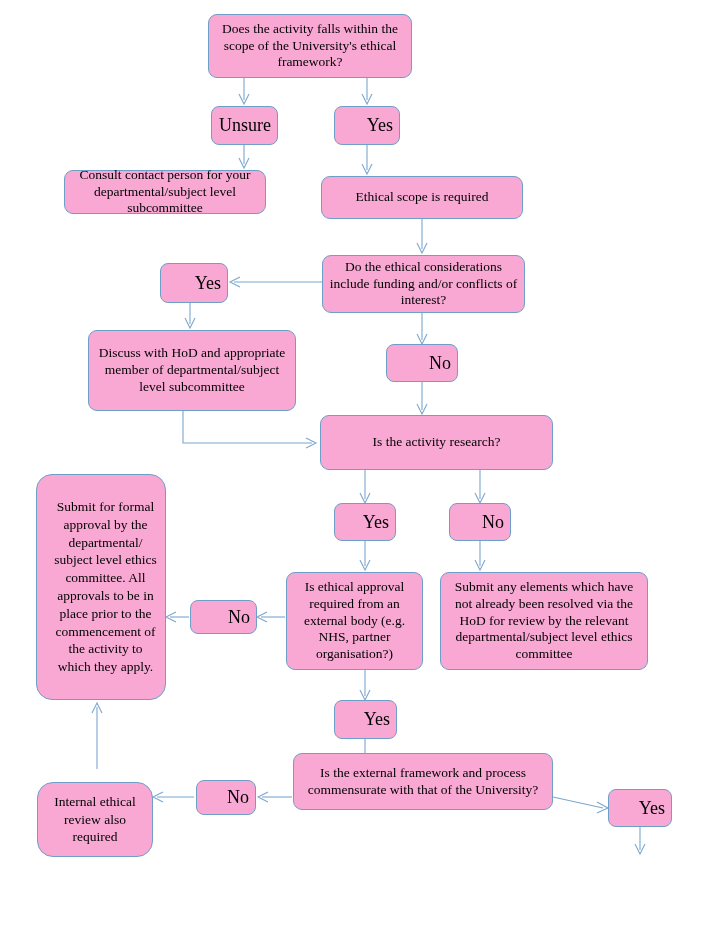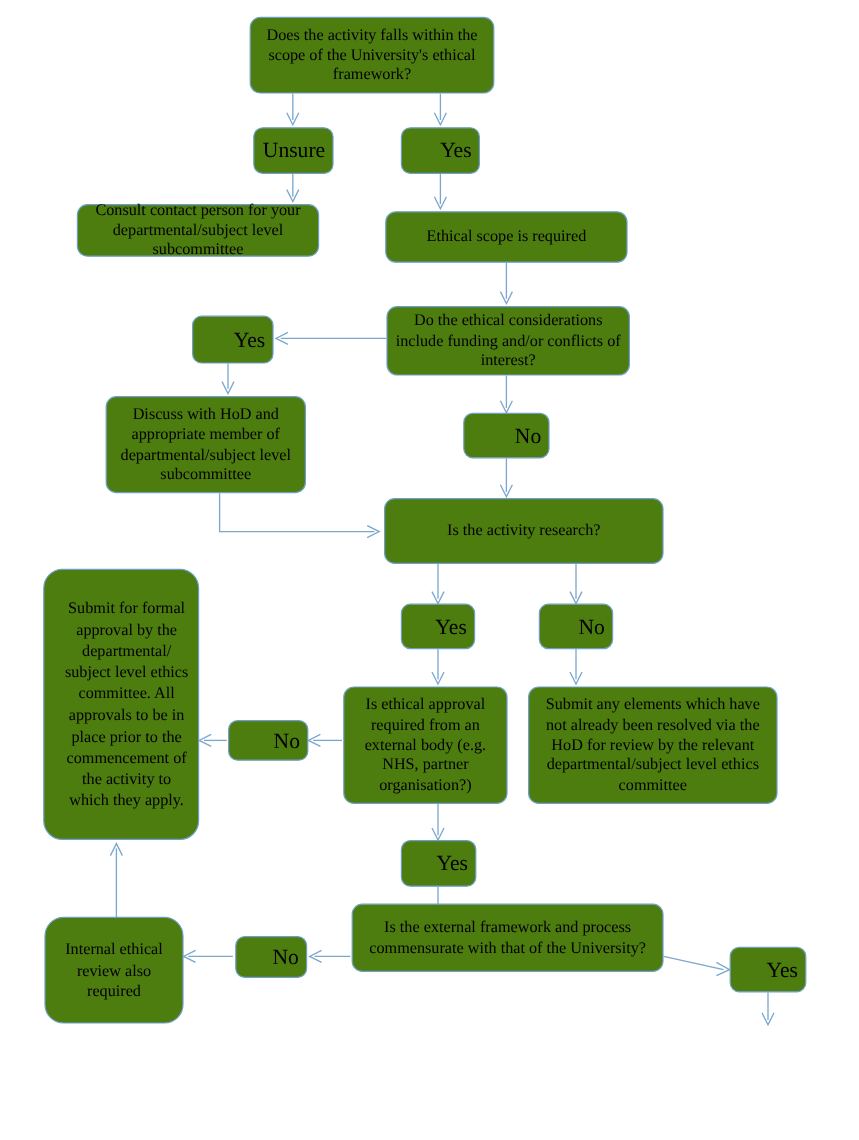--- a/index.html
+++ b/index.html
@@ -13,21 +13,21 @@
     height: 950px;
     background: #ffffff;
     font-family: "Liberation Serif", "DejaVu Serif", serif;
     overflow: hidden;
   }
   .node {
     position: absolute;
     box-sizing: border-box;
     border: 1px solid #6f9fc8;
     border-radius: 9px;
-    background: #4d7c0f;
+    background: #f9a8d4;
     display: flex;
     align-items: center;
     justify-content: center;
     text-align: center;
     color: #000000;
     font-size: 13.5px;
     line-height: 1.24;
     padding: 2px 6px;
     z-index: 3;
   }
@@ -164,21 +164,21 @@
   </div>
 
   <div class="node small" style="left:160px; top:263px; width:68px; height:40px;">
     <span class="txt">Yes</span>
   </div>
 
   <div class="node small" style="left:386px; top:344px; width:72px; height:38px;">
     <span class="txt">No</span>
   </div>
 
-  <div class="node" style="left:88px; top:330px; width:167px; height:81px;">
+  <div class="node" style="left:88px; top:330px; width:208px; height:81px;">
     <span class="txt">Discuss with HoD and appropriate member of departmental/subject level subcommittee</span>
   </div>
 
   <div class="node" style="left:320px; top:415px; width:233px; height:55px;">
     <span class="txt">Is the activity research?</span>
   </div>
 
   <div class="node small" style="left:334px; top:503px; width:62px; height:38px;">
     <span class="txt">Yes</span>
   </div>
@@ -200,21 +200,21 @@
   </div>
 
   <div class="node" style="left:440px; top:572px; width:208px; height:98px;">
     <span class="txt">Submit any elements which have not already been resolved via the HoD for review by the relevant departmental/subject level ethics committee</span>
   </div>
 
   <div class="node small" style="left:334px; top:700px; width:63px; height:39px;">
     <span class="txt">Yes</span>
   </div>
 
-  <div class="node tall" style="left:37px; top:764px; width:116px; height:89px;">
+  <div class="node tall" style="left:37px; top:782px; width:116px; height:75px;">
     <span class="txt">Internal ethical review also required</span>
   </div>
 
   <div class="node small" style="left:196px; top:780px; width:60px; height:35px;">
     <span class="txt">No</span>
   </div>
 
   <div class="node" style="left:293px; top:753px; width:260px; height:57px;">
     <span class="txt">Is the external framework and process commensurate with that of the University?</span>
   </div>

